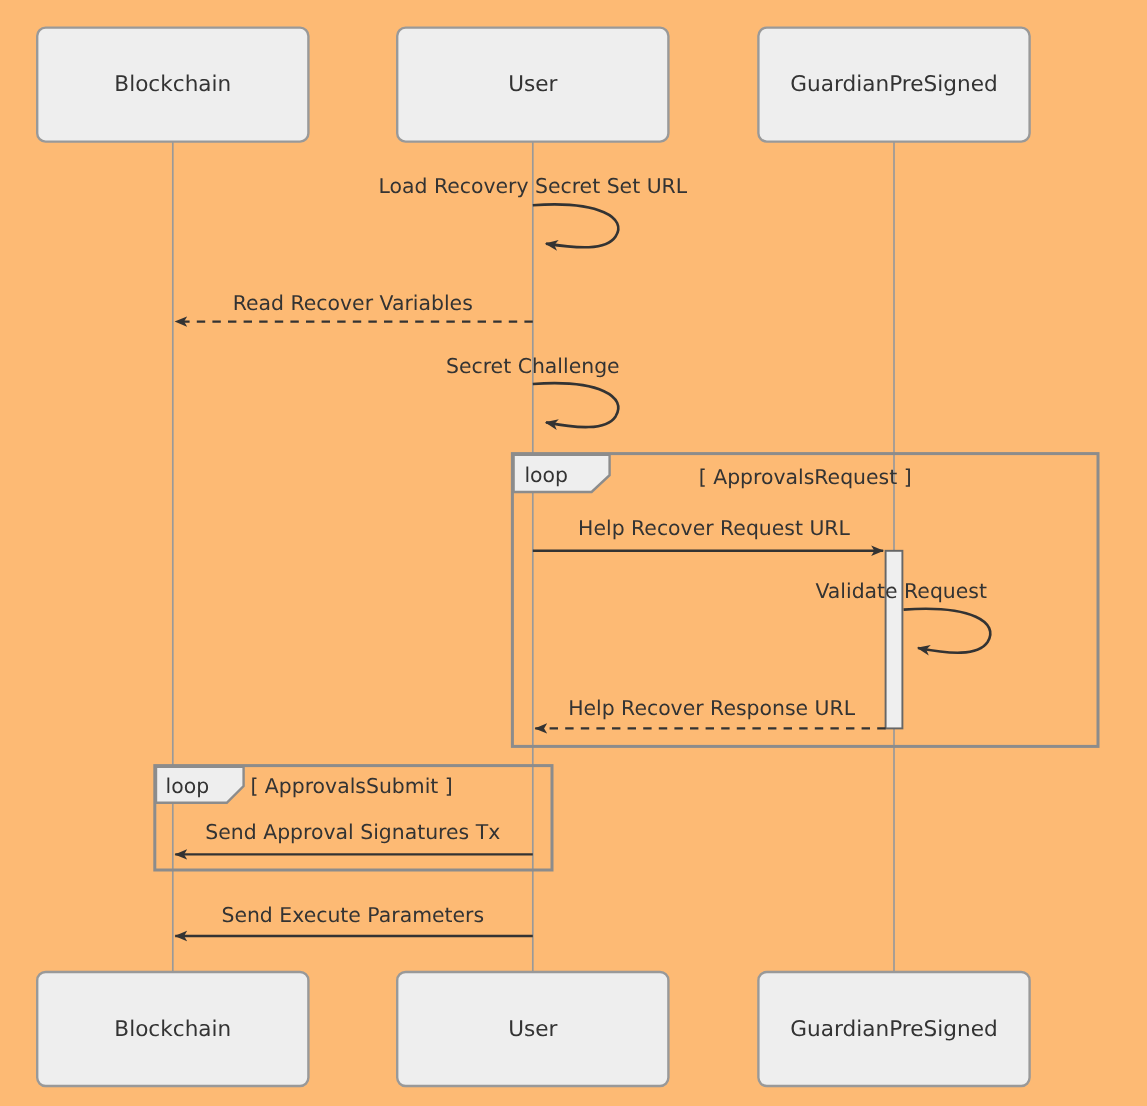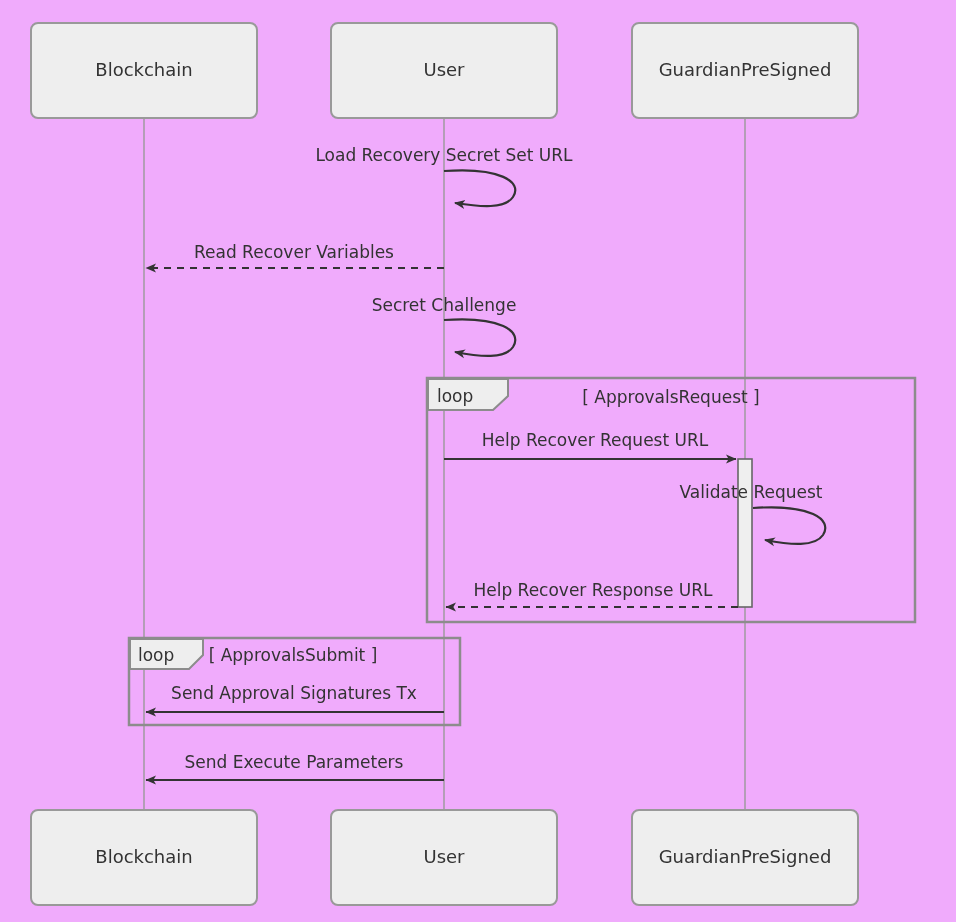--- a/index.html
+++ b/index.html
@@ -5,21 +5,21 @@
   html, body {
     margin: 0;
     padding: 0;
     background: #ffffff;
     font-family: "DejaVu Sans", "Liberation Sans", sans-serif;
   }
   #diagram-root {
     position: relative;
     width: 956px;
     height: 922px;
-    background: #f0abfc;
+    background: #fdba74;
     overflow: hidden;
   }
   svg#seq-svg {
     position: absolute;
     top: 0;
     left: 0;
     width: 956px;
     height: 922px;
     display: block;
   }

